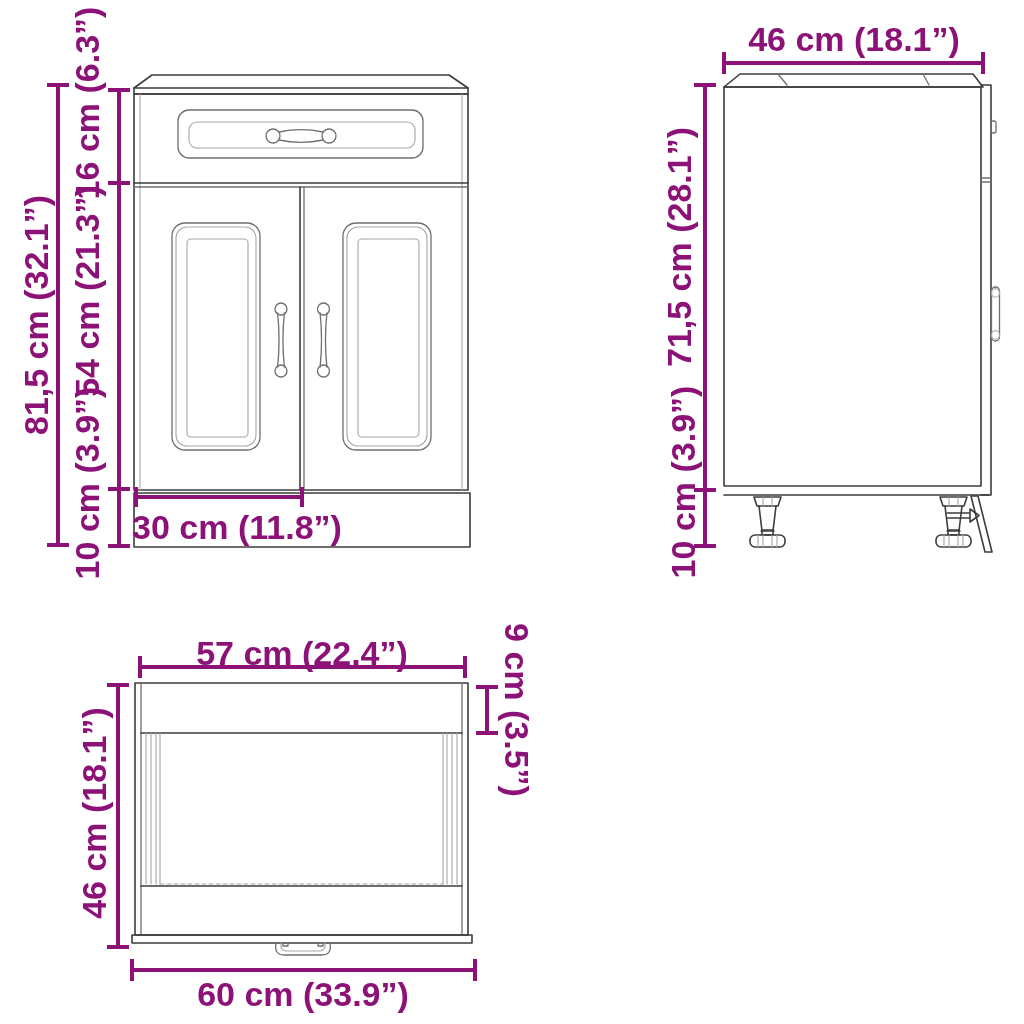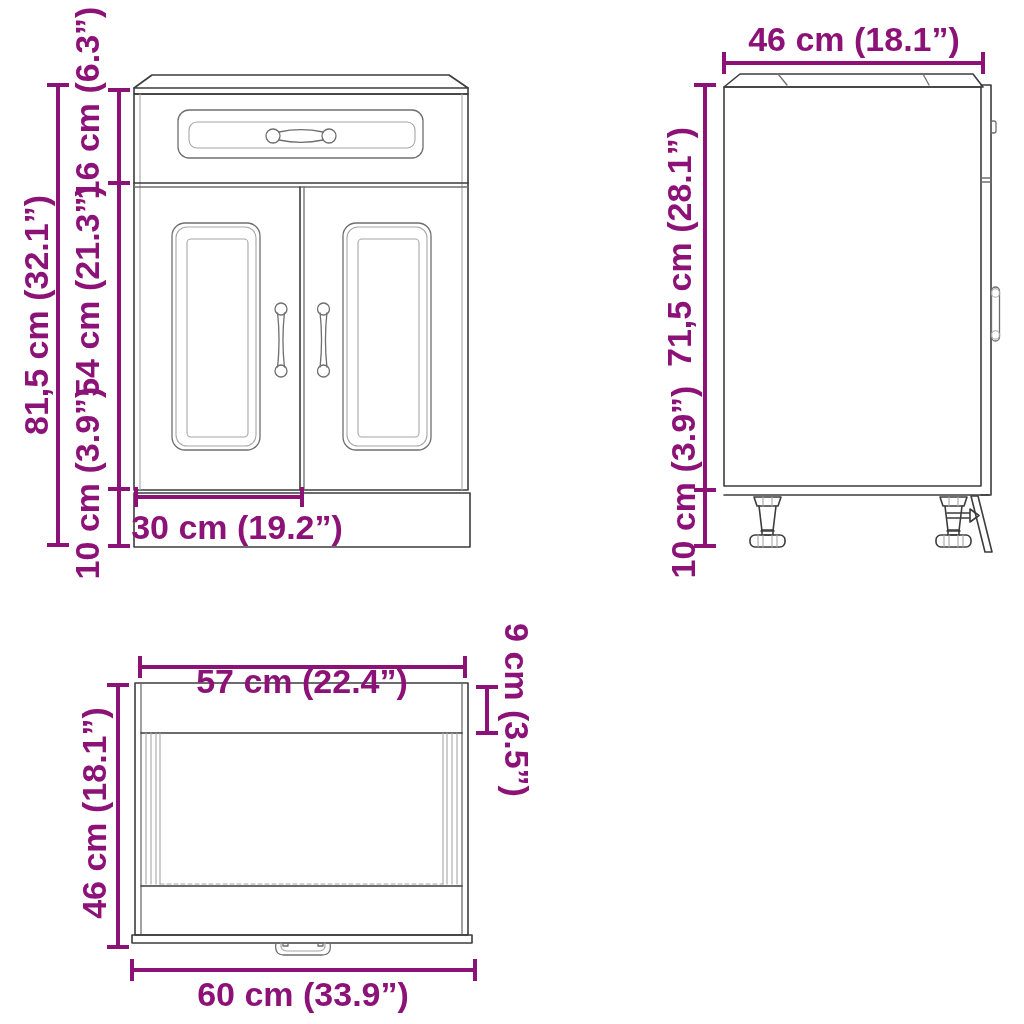--- a/index.html
+++ b/index.html
@@ -155,24 +155,24 @@
       <path class="dimln" d="M118,685 V947 M107,685 H129 M107,947 H129"></path>
 
       <path class="dimln" d="M132,970 H475 M132,959 V981 M475,959 V981"></path>
     </g>
   </svg>
 
   <div class="dim-label rot-ccw" style="left:36px;top:315px;">81,5 cm (32.1”)</div>
   <div class="dim-label rot-ccw" style="left:87px;top:103px;">16 cm (6.3”)</div>
   <div class="dim-label rot-ccw" style="left:87px;top:291px;">54 cm (21.3”)</div>
   <div class="dim-label rot-ccw" style="left:87px;top:483px;">10 cm (3.9”)</div>
-  <div class="dim-label" style="left:237px;top:527px;">30 cm (19.2”)</div>
+  <div class="dim-label" style="left:237px;top:527px;">30 cm (11.8”)</div>
 
   <div class="dim-label" style="left:854px;top:39px;">46 cm (18.1”)</div>
   <div class="dim-label rot-ccw" style="left:679px;top:247px;">71,5 cm (28.1”)</div>
   <div class="dim-label rot-ccw" style="left:683px;top:482px;">10 cm (3.9”)</div>
 
-  <div class="dim-label" style="left:302px;top:681px;">57 cm (22.4”)</div>
+  <div class="dim-label" style="left:302px;top:653px;">57 cm (22.4”)</div>
   <div class="dim-label rot-cw" style="left:517px;top:710px;">9 cm (3.5”)</div>
   <div class="dim-label rot-ccw" style="left:94px;top:813px;">46 cm (18.1”)</div>
   <div class="dim-label" style="left:303px;top:994px;">60 cm (33.9”)</div>
 
 </div>
 
 </body></html>

